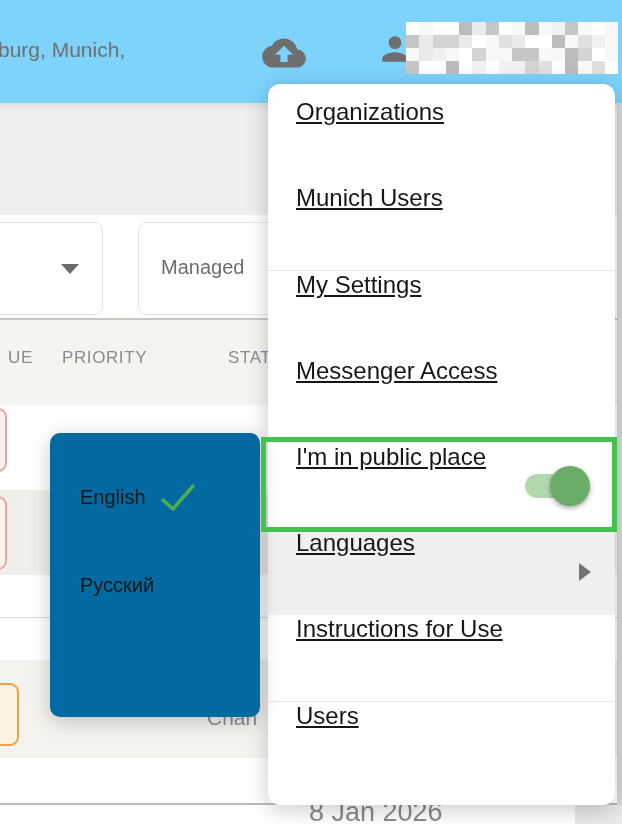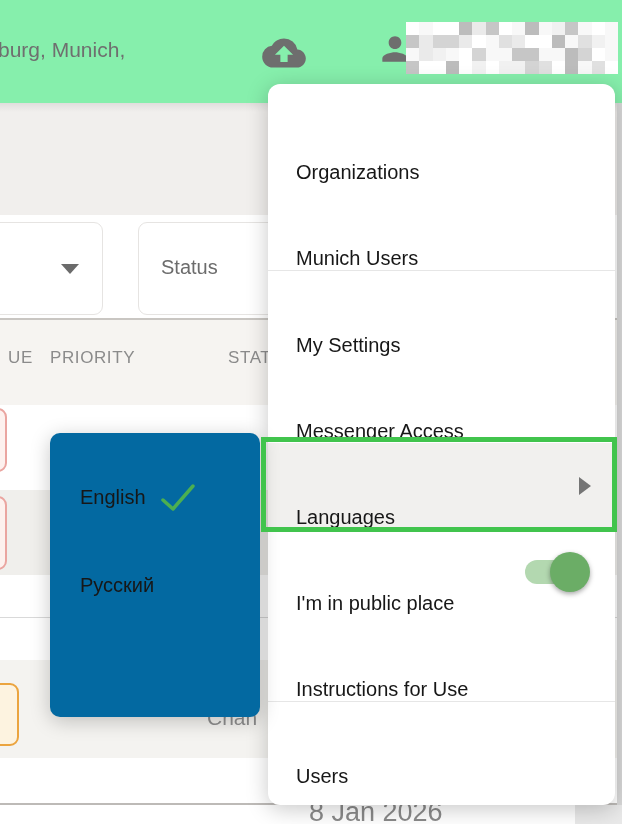--- a/index.html
+++ b/index.html
@@ -2,42 +2,42 @@
 <html><head>
 <meta charset="utf-8">
 <style>
   html,body{margin:0;padding:0;}
   .screen{
     position:relative;width:622px;height:824px;overflow:hidden;
     background:#ffffff;font-family:"Liberation Sans",sans-serif;
     -webkit-font-smoothing:antialiased;
   }
   
-  .topbar{position:absolute;left:0;top:0;width:622px;height:103px;background:#86efac;z-index:2;}
+  .topbar{position:absolute;left:0;top:0;width:622px;height:103px;background:#7dd3fc;z-index:2;}
   .topbar-text{position:absolute;left:-2px;top:38px;font-size:21px;color:#6f6f6f;white-space:nowrap;}
   .cloud-btn{position:absolute;left:262px;top:33px;width:44px;height:40px;border:none;background:none;padding:0;cursor:pointer;}
   .cloud-btn svg{fill:#6e6e6e;}
   .user-area{position:absolute;left:374px;top:22px;width:244px;height:56px;cursor:pointer;}
   .person-icon{position:absolute;left:2px;top:8px;width:38px;height:38px;fill:#6e6e6e;}
   .mosaic{position:absolute;left:32px;top:0px;width:212px;height:52px;display:grid;
     grid-template-columns:repeat(16,1fr);grid-template-rows:repeat(4,1fr);}
   .mosaic div{width:100%;height:100%;}
   .gray-band{position:absolute;left:0;top:103px;width:622px;height:112px;
     background:linear-gradient(#00000012 0,transparent 9px),#f1efed;z-index:1;}
   .filter-area{position:absolute;left:0;top:215px;width:622px;height:103px;background:#fff;z-index:1;}
   .chip{position:absolute;top:7px;height:93px;background:#fff;border:1px solid #e6e4e2;border-radius:9px;box-sizing:border-box;}
   .chip1{left:-20px;width:123px;}
   .chip2{left:138px;width:170px;}
   .caret-down{position:absolute;left:80px;top:41px;width:0;height:0;
     border-left:9px solid transparent;border-right:9px solid transparent;border-top:10px solid #6b6b6b;}
   .chip-label{position:absolute;left:22px;top:33px;font-size:20px;color:#6c6c6c;}
   .page-divider{position:absolute;left:0;top:318px;width:622px;height:2px;background:#c9c6c2;z-index:1;}
   .header-band{position:absolute;left:0;top:320px;width:622px;height:85px;background:#f6f4f1;z-index:1;}
   .th{position:absolute;top:28px;font-size:17px;letter-spacing:.6px;color:#8b8b8b;}
-  .th1{left:8px;} .th2{left:50px;text-align:right;} .th3{left:228px;}
+  .th1{left:8px;} .th2{left:62px;text-align:right;} .th3{left:228px;}
   .row{position:absolute;left:0;width:622px;z-index:1;}
   .r1{top:405px;height:85px;background:#fff;}
   .r2{top:490px;height:85px;background:#f0efec;}
   .r3{top:575px;height:42px;background:#fff;}
   .rowline1{top:617px;height:1px;background:#d9d9d9;}
   .r4{top:618px;height:42px;background:#fff;}
   .r5{top:660px;height:98px;background:#f4f3f0;}
   .r6{top:758px;height:45px;background:#fff;}
   .rowline2{top:803px;height:2px;background:#bdbab7;}
   .badge{position:absolute;box-sizing:border-box;border-radius:9px;z-index:2;}
@@ -46,22 +46,22 @@
   .badge-orange{left:-40px;top:683px;width:59px;height:63px;border:2px solid #eba43f;background:#fdf3e0;}
   .bg-word{position:absolute;left:207px;top:706px;font-size:21px;color:#8f8f8f;z-index:3;}
   .bg-date{position:absolute;left:309px;top:797px;font-size:27px;color:#8a8a8a;z-index:3;}
   .scroll-strip{position:absolute;left:617px;top:103px;width:5px;height:721px;background:#d8d8d8;z-index:1;}
   .corner-block{position:absolute;left:575px;top:805px;width:47px;height:19px;background:#e9e9e9;z-index:3;}
 
   
   .menu{position:absolute;left:268px;top:84px;width:347px;height:721px;background:#fff;
     border-radius:12px;box-shadow:0 4px 22px rgba(0,0,0,.22);z-index:20;
     padding-top:14px;box-sizing:border-box;display:flex;flex-direction:column;}
-  .mi{height:86px;display:flex;align-items:flex-end;padding:0 28px;font-size:20px;color:#171717;
-    cursor:pointer;position:relative;flex:0 0 auto;box-sizing:border-box;}
+  .mi{height:86px;display:flex;align-items:flex-start;padding:0 28px;font-size:24px;color:#171717;
+    cursor:pointer;position:relative;flex:0 0 auto;box-sizing:border-box;text-decoration:underline;}
   .mi.highlight{background:#f1f0ee;}
   .menu-divider{height:1px;background:#e6e6e6;flex:0 0 auto;}
   .sub-arrow{position:absolute;right:24px;top:50%;margin-top:-9px;width:0;height:0;
     border-top:9px solid transparent;border-bottom:9px solid transparent;border-left:12px solid #757575;}
   .switch{position:absolute;right:28px;top:50%;margin-top:-12px;width:62px;height:24px;
     background:#b3d8b0;border-radius:12px;cursor:pointer;}
   .knob{position:absolute;right:-3px;top:-8px;width:40px;height:40px;border-radius:50%;
     background:#6bad66;box-shadow:0 2px 5px rgba(0,0,0,.35);}
 
   
@@ -80,21 +80,21 @@
 
 <div class="screen">
 
   <div class="gray-band"></div>
 
   <div class="filter-area">
     <div class="chip chip1">
       <span class="caret-down"></span>
     </div>
     <div class="chip chip2">
-      <span class="chip-label">Status</span>
+      <span class="chip-label">Managed</span>
     </div>
   </div>
   <div class="page-divider"></div>
 
   <div class="header-band">
     <span class="th th1">UE</span>
     <span class="th th2">PRIORITY</span>
     <span class="th th3">STAT</span>
   </div>
 
@@ -205,29 +205,29 @@
     <div class="mi">
       <span>Munich Users</span>
     </div>
     <div class="menu-divider"></div>
     <div class="mi">
       <span>My Settings</span>
     </div>
     <div class="mi">
       <span>Messenger Access</span>
     </div>
-    <div class="mi highlight">
-      <span>Languages</span>
-      <span class="sub-arrow"></span>
-    </div>
     <div class="mi">
       <span>I'm in public place</span>
       <span class="switch">
         <span class="knob"></span>
       </span>
+    </div>
+    <div class="mi highlight">
+      <span>Languages</span>
+      <span class="sub-arrow"></span>
     </div>
     <div class="mi">
       <span>Instructions for Use</span>
     </div>
     <div class="menu-divider"></div>
     <div class="mi">
       <span>Users</span>
     </div>
   </div>
 

